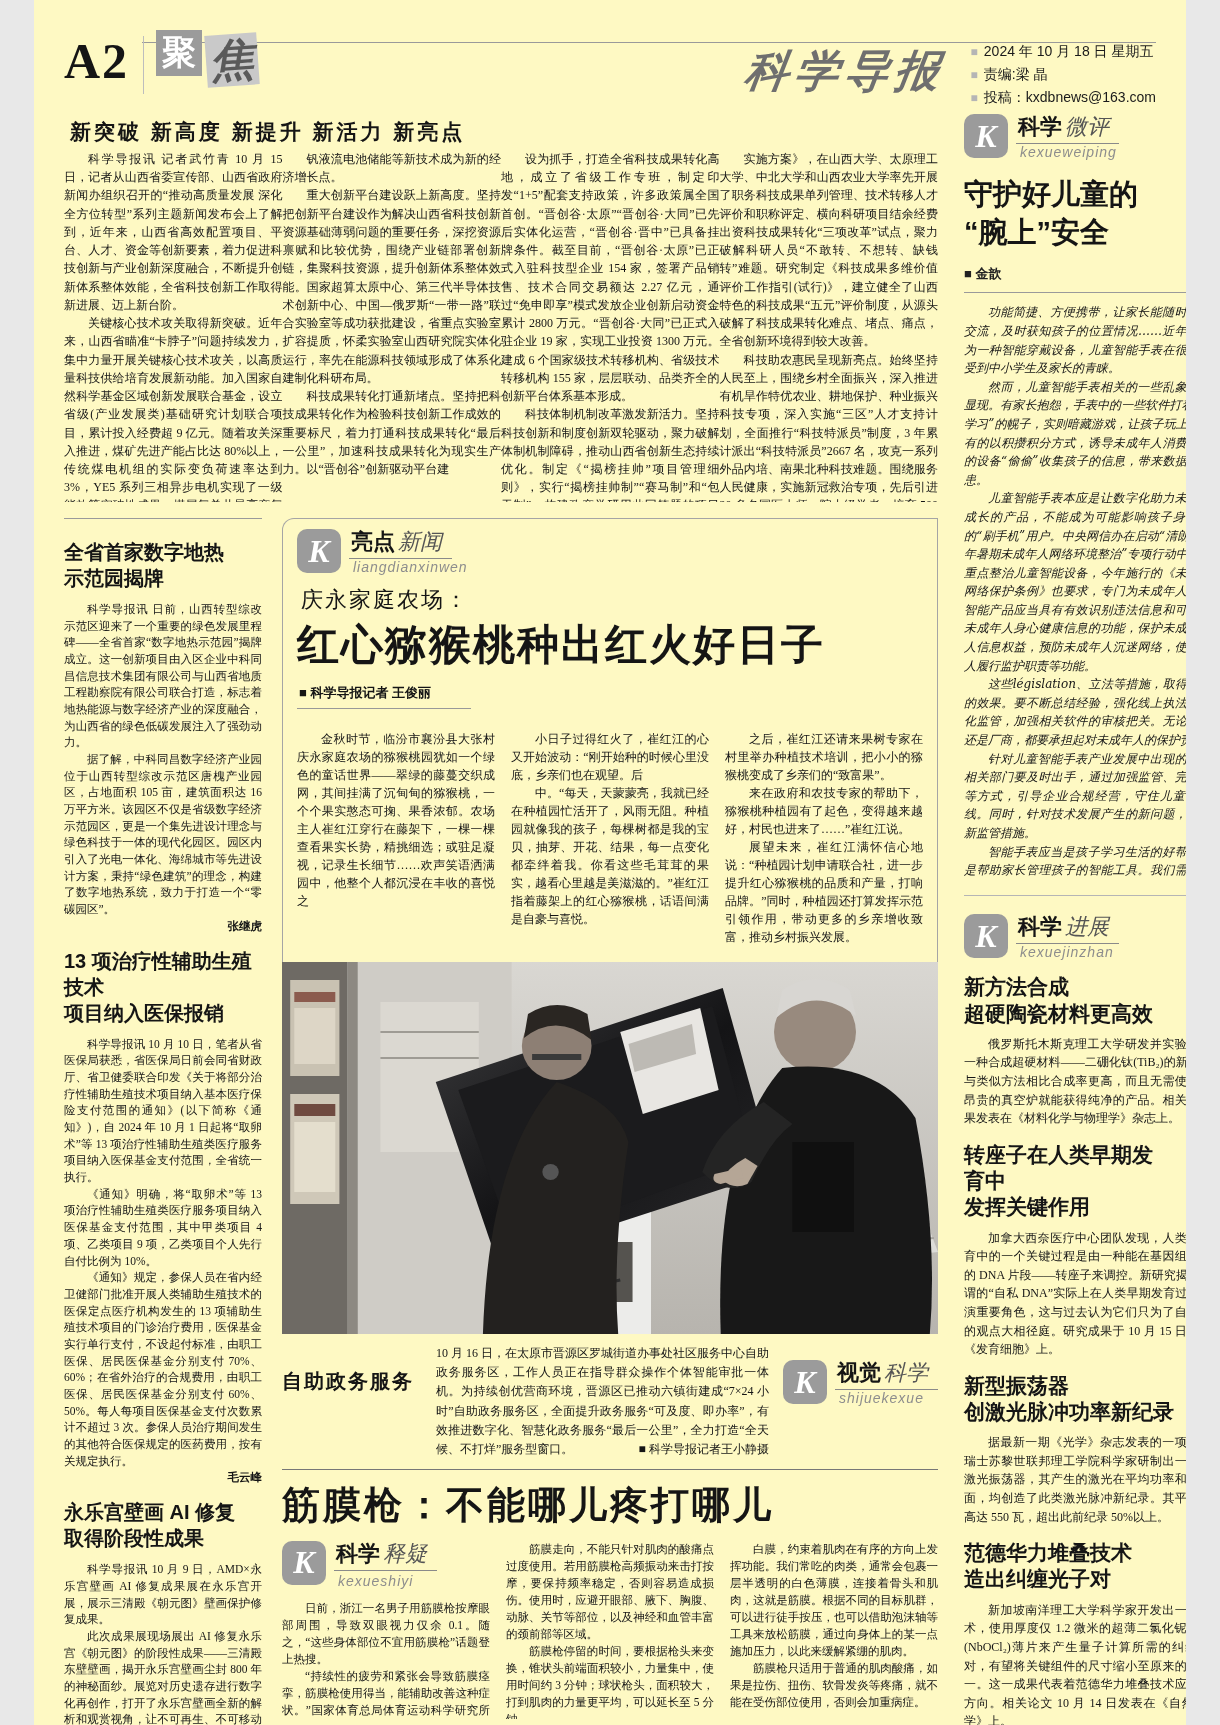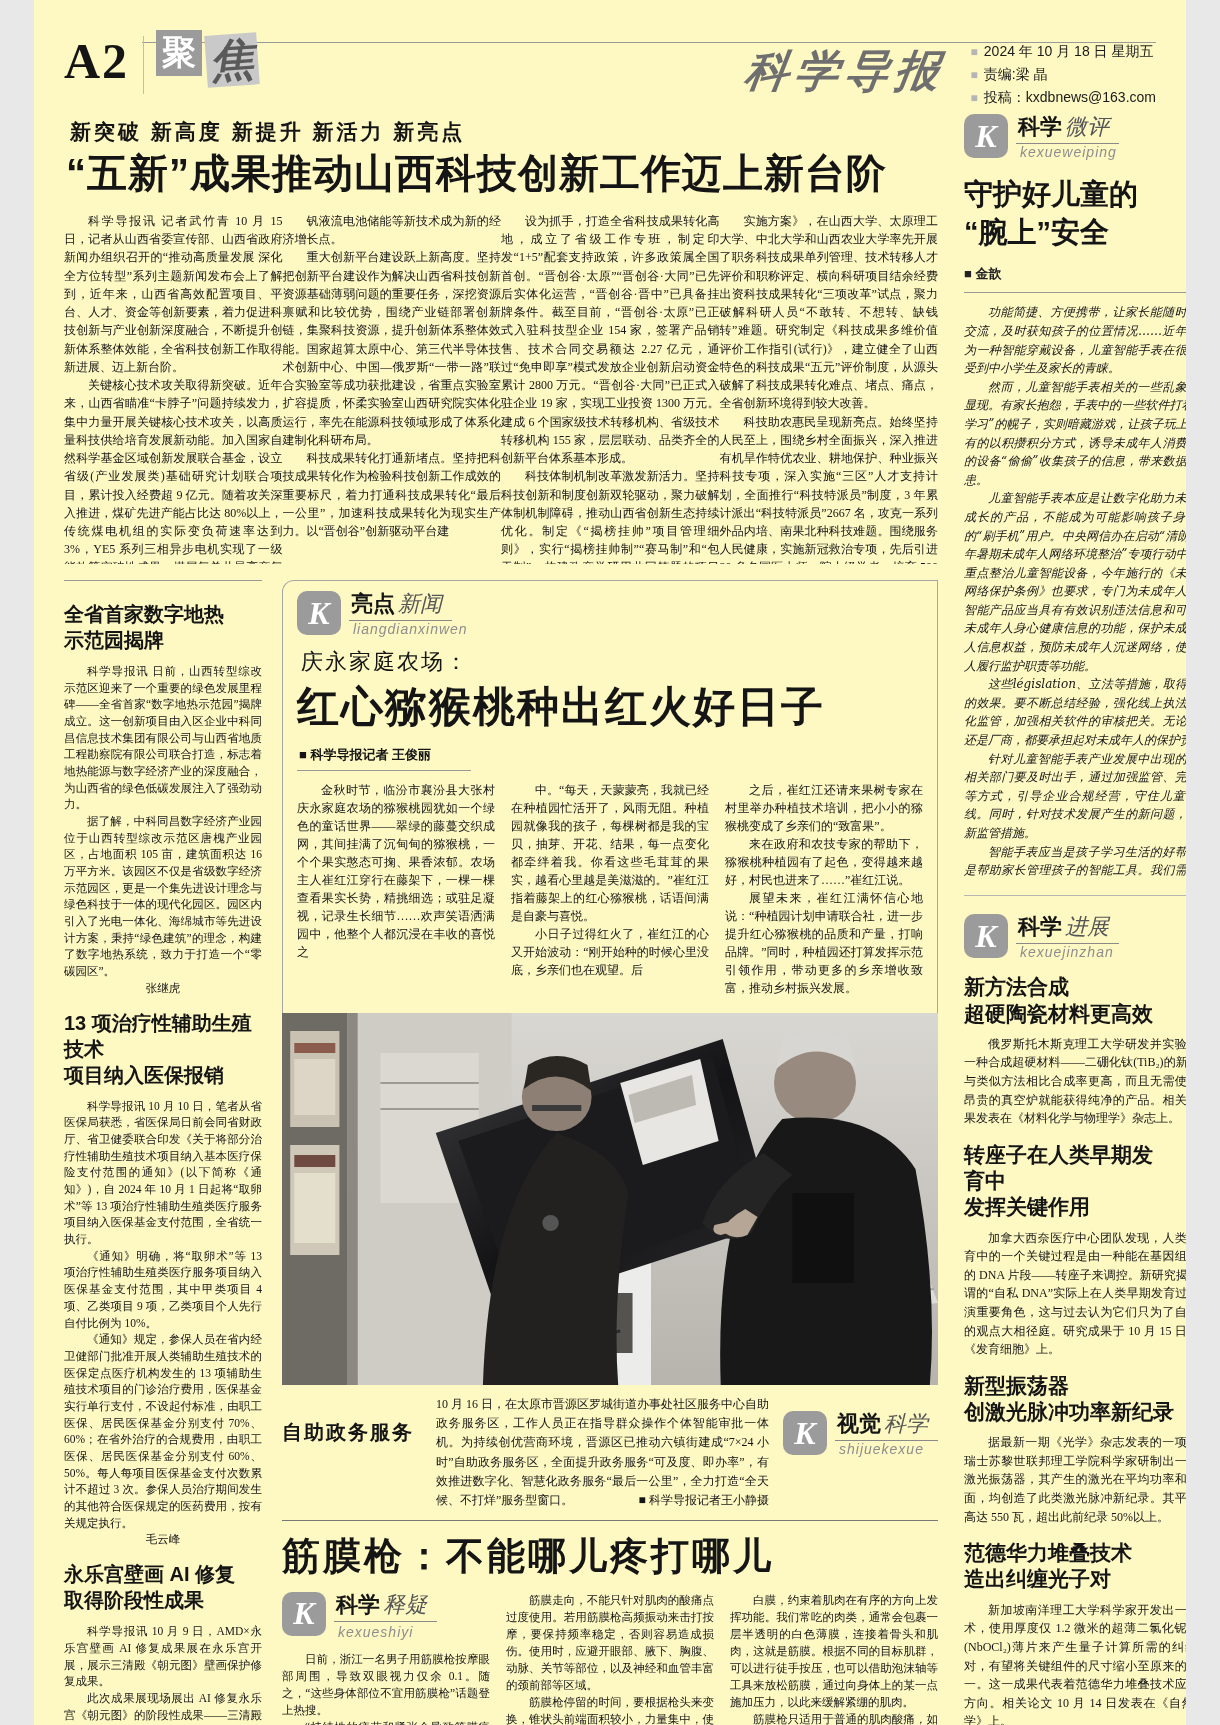--- a/index.html
+++ b/index.html
@@ -18,21 +18,21 @@
               font-style:italic;font-weight:bold;font-size:44px;display:flex;align-items:center;justify-content:center;
               margin-left:4px;transform:translateY(4px) rotate(-4deg);}
   .spacer{flex:1;}
   .brand{font-family:"DejaVu Serif",serif;font-style:italic;font-weight:bold;font-size:44px;color:#6f6f6f;
          margin-top:20px;letter-spacing:6px;transform:skewX(-8deg);}
   .pubinfo{margin:18px 0 0 26px;font-family:"Liberation Sans",sans-serif;font-size:14px;line-height:22px;color:#1a1a1a;}
   .pubinfo div::before{content:"■";color:#b5b5b5;margin-right:6px;font-size:12px;}
   
   p{margin:0;}
   .jbody p{text-indent:2em;text-align:justify;}
-  .author{text-align:center;font-weight:normal;}
+  .author{text-align:right;font-weight:bold;}
   .klogo{display:flex;gap:8px;align-items:flex-start;}
   .k-badge{width:44px;height:44px;background:#9b9b9b;border-radius:10px;color:#fff;flex:none;
            font-family:"Liberation Serif",serif;font-weight:bold;font-size:32px;font-style:italic;
            display:flex;align-items:center;justify-content:center;}
   .k-line{font-size:22px;line-height:26px;border-bottom:1px solid #8a8a8a;padding:0 10px 3px 2px;display:inline-block;}
   .k-bold{font-family:"Liberation Sans",sans-serif;font-weight:bold;}
   .k-script{font-family:"DejaVu Serif",serif;font-style:italic;color:#555;margin-left:3px;}
   .k-pinyin{font-family:Liberation Sans, sans-serif;font-style:italic;color:#8d8d8d;font-size:14px;letter-spacing:1px;padding-left:4px;}
   
   .content-row{display:flex;gap:26px;}
@@ -49,21 +49,21 @@
   .side h3{font-family:"Liberation Sans",sans-serif;font-weight:bold;font-size:20px;line-height:1.3;
            white-space:pre-line;margin:14px 0 10px;}
   .side .jbody{font-size:11.5px;line-height:1.45;}
   .side .author{font-size:11.5px;margin-top:1px;}
   .center{flex:1;min-width:0;}
   .kiwi{border:1px solid #a5a5a5;border-bottom:none;border-radius:12px 0 0 0;padding:10px 14px 4px;}
   .kiwi-kicker{font-family:"Liberation Sans",sans-serif;font-size:22px;letter-spacing:2px;margin:10px 0 2px 4px;}
   h2.kiwihead{font-family:"Liberation Sans",sans-serif;font-weight:900;font-size:42px;letter-spacing:2px;margin:2px 0 10px;}
   .kiwi-byline{font-family:"Liberation Sans",sans-serif;font-weight:bold;font-size:13px;
                border-bottom:1px solid #999;display:inline-block;padding:0 40px 6px 2px;margin-bottom:10px;}
-  .kiwi-cols{display:flex;gap:16px;height:228px;overflow:hidden;}
+  .kiwi-cols{display:flex;gap:16px;height:228px;overflow:hidden;margin-top:11px;}
   .kiwi-cols .col{flex:1;font-size:12px;line-height:1.5;}
   figure.photo{margin:0;line-height:0;}
   .caption-row{display:flex;gap:14px;align-items:flex-start;border-bottom:1px solid #777;padding:10px 0 10px;}
   .cap-label{font-family:"Liberation Sans",sans-serif;font-weight:bold;font-size:20px;letter-spacing:2px;
              width:140px;flex:none;padding-top:24px;}
   .cap-text{flex:1;font-size:12px;line-height:1.6;text-align:justify;}
   .cap-credit{float:right;font-family:"Liberation Sans",sans-serif;}
   .cap-credit::before{content:"";}
   .visual-logo{flex:none;padding-top:16px;}
   
@@ -105,21 +105,20 @@
       <div>2024 年 10 月 18 日  星期五</div>
       <div>责编:梁 晶</div>
       <div>投稿：kxdbnews@163.com</div>
     </div>
   </header>
 
   <div class="content-row">
 
     <div class="main-left">
       <div class="kicker">新突破  新高度  新提升  新活力  新亮点</div>
-      <h1 class="mainhead">“五新”成果推动山西科技创新工作迈上新台阶</h1>
 
       <div class="four-cols jbody">
         <div class="col">
             <p>科学导报讯 记者武竹青  10 月 15 日，记者从山西省委宣传部、山西省政府新闻办组织召开的“推动高质量发展 深化全方位转型”系列主题新闻发布会上了解到，近年来，山西省高效配置项目、平台、人才、资金等创新要素，着力促进科技创新与产业创新深度融合，不断提升创新体系整体效能，全省科技创新工作取得新进展、迈上新台阶。</p>
             <p>关键核心技术攻关取得新突破。近年来，山西省瞄准“卡脖子”问题持续发力，集中力量开展关键核心技术攻关，以高质量科技供给培育发展新动能。加入国家自然科学基金区域创新发展联合基金，设立省级(产业发展类)基础研究计划联合项目，累计投入经费超 9 亿元。随着攻关深入推进，煤矿先进产能占比达 80%以上，传统煤电机组的实际变负荷速率达到 3%，YE5 系列三相异步电机实现了一级能效等突破性成果，煤层气单井最高产气量超 15000 立方米/天，特种钢材、超高强度碳纤维、碳化硅衬底、锂电池隔膜、钠离子电池和</p>
           </div>
         <div class="col">
             <p>钒液流电池储能等新技术成为新的经济增长点。</p>
             <p>重大创新平台建设跃上新高度。坚持把创新平台建设作为解决山西省科技创新资源基础薄弱问题的重要任务，深挖资源禀赋和比较优势，围绕产业链部署创新链，集聚科技资源，提升创新体系整体效能。国家超算太原中心、第三代半导体技术创新中心、中国—俄罗斯“一带一路”联合实验室等成功获批建设，省重点实验室扩容提质，怀柔实验室山西研究院实体化运行，率先在能源科技领域形成了体系化建制化科研布局。</p>
             <p>科技成果转化打通新堵点。坚持把科技成果转化作为检验科技创新工作成效的重要标尺，着力打通科技成果转化“最后一公里”，加速科技成果转化为现实生产力。以“晋创谷”创新驱动平台建</p>
@@ -179,22 +178,22 @@
               </div>
             </div>
             <div class="kiwi-kicker">庆永家庭农场：</div>
             <h2 class="kiwihead">红心猕猴桃种出红火好日子</h2>
             <div class="kiwi-byline">■  科学导报记者  王俊丽</div>
             <div class="kiwi-cols jbody">
               <div class="col">
                   <p>金秋时节，临汾市襄汾县大张村庆永家庭农场的猕猴桃园犹如一个绿色的童话世界——翠绿的藤蔓交织成网，其间挂满了沉甸甸的猕猴桃，一个个果实憨态可掬、果香浓郁。农场主人崔红江穿行在藤架下，一棵一棵查看果实长势，精挑细选；或驻足凝视，记录生长细节……欢声笑语洒满园中，他整个人都沉浸在丰收的喜悦之</p>
                 </div>
               <div class="col">
+                  <p>小日子过得红火了，崔红江的心又开始波动：“刚开始种的时候心里没底，乡亲们也在观望。后</p>
                   <p>中。“每天，天蒙蒙亮，我就已经在种植园忙活开了，风雨无阻。种植园就像我的孩子，每棵树都是我的宝贝，抽芽、开花、结果，每一点变化都牵绊着我。你看这些毛茸茸的果实，越看心里越是美滋滋的。”崔红江指着藤架上的红心猕猴桃，话语间满是自豪与喜悦。</p>
-                  <p>小日子过得红火了，崔红江的心又开始波动：“刚开始种的时候心里没底，乡亲们也在观望。后</p>
                 </div>
               <div class="col">
                   <p>之后，崔红江还请来果树专家在村里举办种植技术培训，把小小的猕猴桃变成了乡亲们的“致富果”。</p>
                   <p>来在政府和农技专家的帮助下，猕猴桃种植园有了起色，变得越来越好，村民也进来了……”崔红江说。</p>
                   <p>展望未来，崔红江满怀信心地说：“种植园计划申请联合社，进一步提升红心猕猴桃的品质和产量，打响品牌。”同时，种植园还打算发挥示范引领作用，带动更多的乡亲增收致富，推动乡村振兴发展。</p>
                 </div>
             </div>
           </section>
 
           <figure class="photo">

